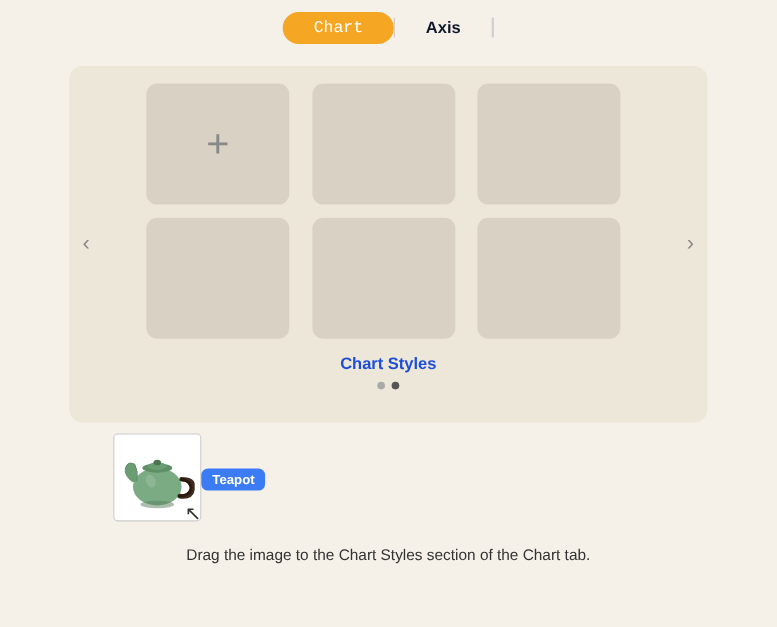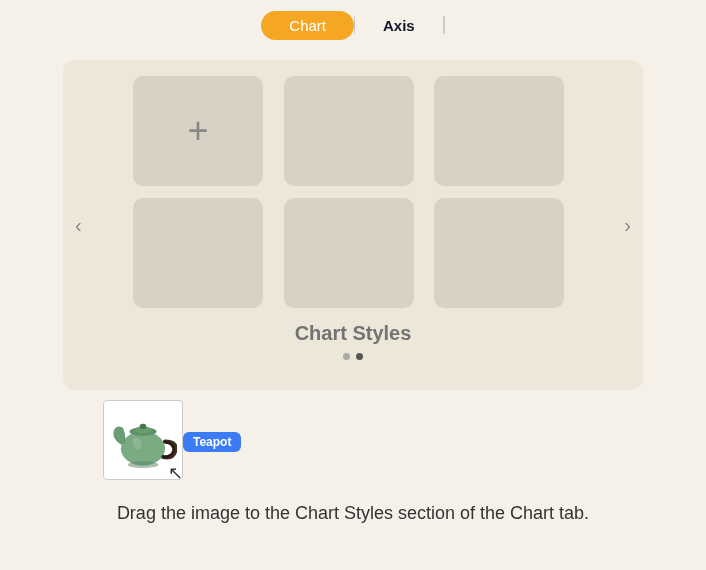--- a/index.html
+++ b/index.html
@@ -26,20 +26,21 @@
       font-size: 15px;
       color: #0f172a;
       cursor: pointer;
       border-radius: 20px;
       font-weight: 700;
     }
     .tab.active {
       background: #f5a623;
       color: white;
       font-weight: 500;
+      font-family: Liberation Mono, monospace;
     }
     .tab-divider {
       width: 1px;
       height: 18px;
       background: #ccc;
     }
 
     
     .main-content {
       display: flex;
@@ -95,23 +96,23 @@
     .grid-cell.add-cell {
       font-size: 36px;
       color: #888;
       font-weight: 200;
     }
 
     
     .section-label {
       text-align: center;
       margin-top: 14px;
-      font-size: 20px;
+      font-size: 15px;
       font-weight: 600;
-      color: #737373;
+      color: #1d4ed8;
     }
 
     
     .pagination {
       display: flex;
       justify-content: center;
       gap: 6px;
       margin-top: 8px;
       padding-bottom: 14px;
     }
@@ -171,21 +172,21 @@
       margin-top: 4px;
       white-space: nowrap;
     }
 
     
     .instruction-area {
       padding: 10px 80px 0 80px;
     }
 
     .instruction-text {
-      font-size: 18px;
+      font-size: 14px;
       color: #333;
       line-height: 1.5;
     }
 
     
     .cursor-icon {
       position: absolute;
       left: 105px;
       top: 72px;
       font-size: 18px;

